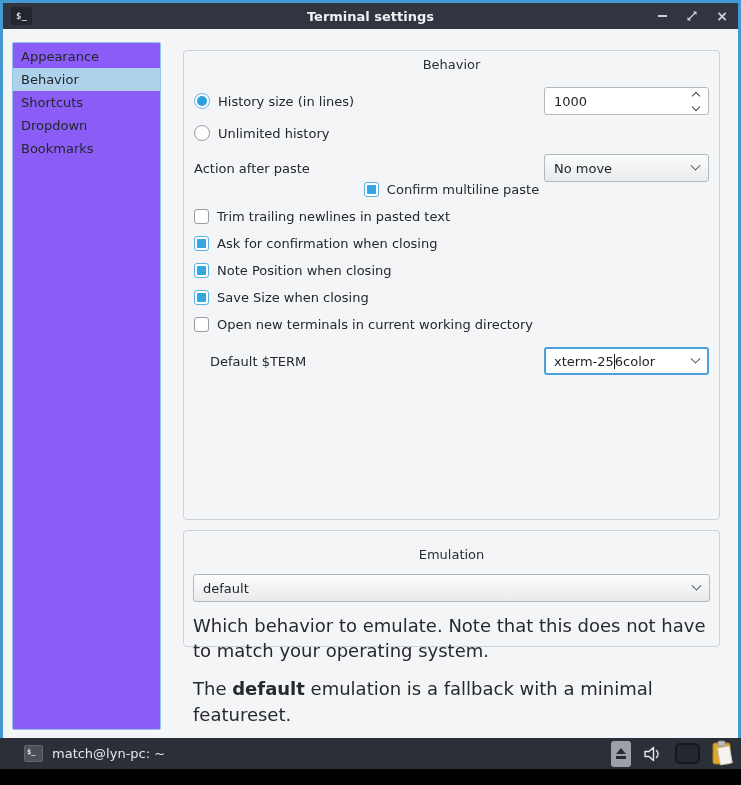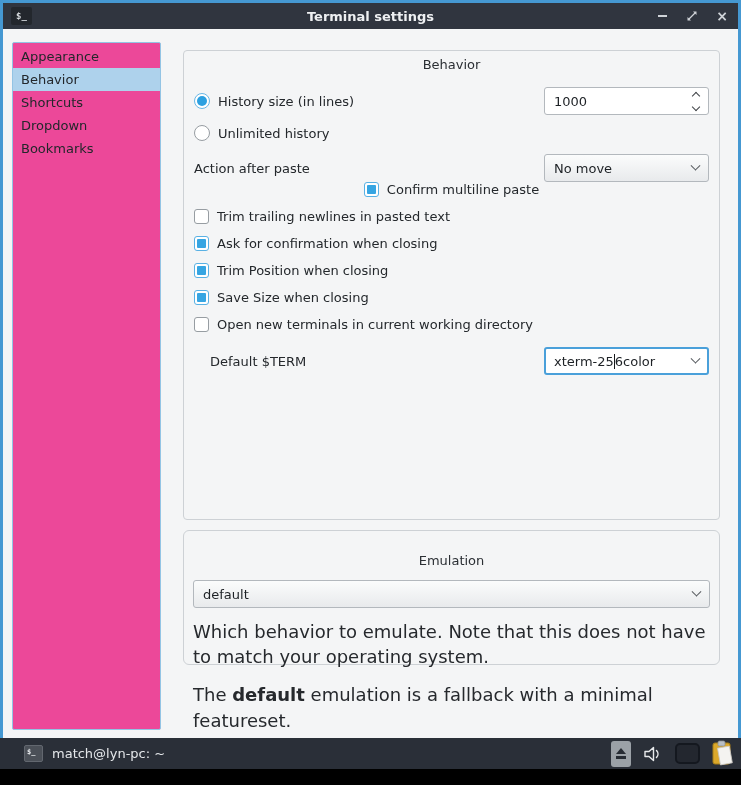--- a/index.html
+++ b/index.html
@@ -16,29 +16,29 @@
   .tb-title { position:absolute; left:0; right:0; text-align:center; color:#eef0f2; font-weight:bold; font-size:13px; pointer-events:none; }
   .tb-buttons { margin-left:auto; display:flex; align-items:center; gap:14px; z-index:2; }
   .tb-btn { color:#cfd3d8; width:16px; height:16px; display:flex; align-items:center; justify-content:center; cursor:default; }
   .min-glyph { width:9px; height:2px; background:#cfd3d8; }
   .close-glyph { font-size:14px; line-height:1; font-weight:bold; }
 
   .content { position:relative; width:100%; height:709px; }
 
   
   .sidebar { position:absolute; left:9px; top:13px; width:149px; height:688px;
-             background:#ec4899; border:1px solid #93c4e4; border-radius:2px; padding-top:2px; overflow:hidden; }
+             background:#8b5cf6; border:1px solid #93c4e4; border-radius:2px; padding-top:2px; overflow:hidden; }
   .side-item { height:23px; line-height:23px; padding-left:8px; font-size:13px; color:#23272b; }
   .side-item.selected { background:#aed2ec; }
 
   
   .frame { position:absolute; left:180px; width:537px; background:#f4f5f6;
            border:1px solid #cdd1d5; border-radius:4px; }
   .frame-behavior { top:21px; height:470px; padding:0 10px; }
-  .frame-emulation { top:501px; height:135px; padding:16px 9px;border-radius:6px; }
+  .frame-emulation { top:501px; height:117px; padding:10px 9px; }
   .frame-title { text-align:center; font-size:13px; color:#2b2f34; margin-top:6px; }
 
   .row { display:flex; align-items:center; }
   .row.between { justify-content:space-between; }
   .lbl { font-size:13px; color:#24282c; }
   .gap7 { gap:8px; }
 
   
   .radio { width:16px; height:16px; border-radius:50%; background:#fff; border:1px solid #979da2;
            display:flex; align-items:center; justify-content:center; flex:0 0 auto; }
@@ -178,21 +178,21 @@
         <div class="row gap7 m-check">
           <span class="checkbox checked">
               <span class="inner"></span>
             </span>
           <span class="lbl">Ask for confirmation when closing</span>
         </div>
         <div class="row gap7 m-check">
           <span class="checkbox checked">
               <span class="inner"></span>
             </span>
-          <span class="lbl">Trim Position when closing</span>
+          <span class="lbl">Note Position when closing</span>
         </div>
         <div class="row gap7 m-check">
           <span class="checkbox checked">
               <span class="inner"></span>
             </span>
           <span class="lbl">Save Size when closing</span>
         </div>
         <div class="row gap7 m-check">
           <span class="checkbox"></span>
           <span class="lbl">Open new terminals in current working directory</span>

